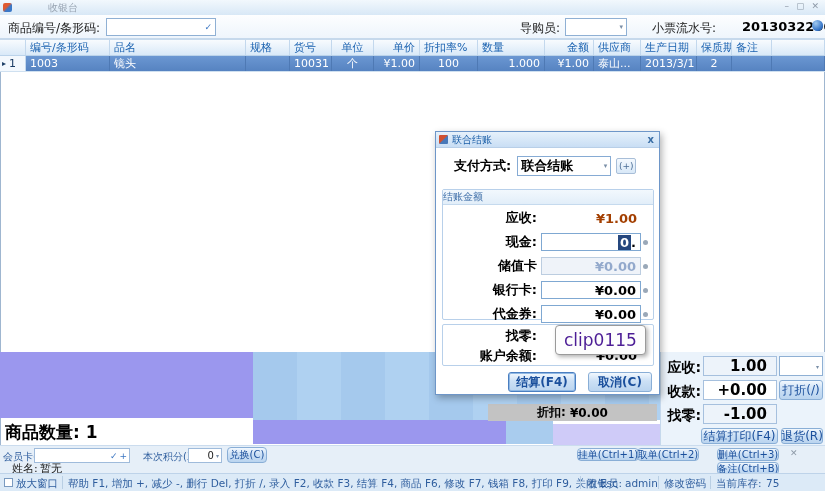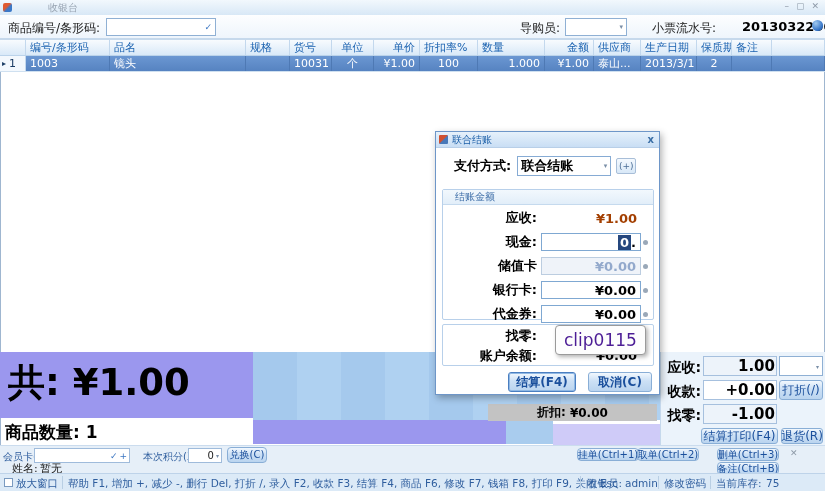--- a/index.html
+++ b/index.html
@@ -55,21 +55,21 @@
     display:flex; align-items:center; justify-content:center; gap:4px;
     font-weight:bold; color:#000; font-size:12px; z-index:2; }
   .total-line { left:8px; top:358px; color:#000; font-weight:bold; font-size:37px; z-index:2; white-space:nowrap; }
   .qty-line { left:5px; top:421px; color:#000; font-weight:bold; font-size:17px; z-index:2; white-space:nowrap; }
 
   
   .pay-panel { left:660px; top:352px; width:165px; height:93px; background:#EBF3FB;
     border-left:1px solid #C5D8EC; }
   .pp-label { position:absolute; font-weight:bold; font-size:14px; color:#000; text-align:right; width:40px; }
   .pp-input { position:absolute; left:42px; width:74px; height:20px; border:1px solid #A6C0DE;
-    background:#EDF3FA; font-weight:bold; font-size:15px; text-align:right; padding:0 1px;
+    background:#EDF3FA; font-weight:bold; font-size:15px; text-align:right; padding:0 9px;
     display:flex; align-items:center; justify-content:flex-end; color:#000; }
   .pp-input.white { background:#fff; }
   .btn { background:linear-gradient(#F2F8FE,#CCE0F5 45%,#BAD4EF); border:1px solid #89AED6;
     border-radius:3px; color:#1A4F9C; display:flex; align-items:center; justify-content:center;
     font-size:12px; cursor:default; white-space:nowrap; }
   .btn.small { font-size:10px; border-radius:4px; }
 
   
   .member-bar { left:0; top:445px; width:825px; height:28px; background:#E6EFF8;
     border-top:1px solid #CBDCEE; }
@@ -99,21 +99,21 @@
   .pay-row { position:absolute; left:0; top:24px; width:100%; display:flex; align-items:center; padding-left:18px; }
   .pay-label { font-weight:bold; font-size:13px; color:#000; }
   .pay-combo { width:94px; height:20px; border:1px solid #86ABD4; background:#fff; margin-left:6px;
     display:flex; align-items:center; padding:0 3px; font-weight:bold; font-size:13px; color:#000; }
   .pay-combo .arr { margin-left:auto; color:#7A8FA8; font-size:7px; }
   .plus-btn { margin-left:5px; width:20px; height:16px; border:1px solid #A8BED8; border-radius:2px;
     background:linear-gradient(#F4F9FE,#D8E8F7); color:#4C6E96; font-size:9px;
     display:flex; align-items:center; justify-content:center; }
   .groupbox { position:absolute; left:6px; width:212px; border:1px solid #B8D0EA; border-radius:2px; background:#fff; }
   .gb-caption { height:15px; background:linear-gradient(#F2F8FD,#E2EEF9); border-bottom:1px solid #C5DAEE;
-    color:#3E6EA8; font-size:10px; display:flex; align-items:center; padding-left:12px; }
+    color:#3E6EA8; font-size:10px; display:flex; align-items:center; padding-left:0; }
   .amt-row { display:flex; align-items:center; height:22px; margin-top:2px; }
   .amt-label { width:94px; text-align:right; font-weight:bold; font-size:13px; color:#000; }
   .amt-field { margin-left:4px; width:100px; height:18px; display:flex; align-items:center;
     justify-content:flex-end; padding-right:4px; font-weight:bold; font-size:13px; }
   .amt-field.boxed { border:1px solid #7FA8D2; background:#fff; color:#000; }
   .amt-field.disabled { border:1px solid #BCCDE0; background:#EFF3F9; color:#93A9CC; }
   .amt-field.red { color:#A33F00; }
   .spin { width:5px; height:5px; margin-left:2px; border-radius:50%; background:#9AA8B8; align-self:center; }
   .sel { background:#25477E; color:#fff; padding:0 2px; }
   .dlg-btn { position:absolute; height:20px; font-weight:bold; }
@@ -192,24 +192,20 @@
     <div class="cell c13"></div>
     <div class="cell cfill"></div>
   </div>
 
   <div class="abs band-purple"></div>
   <div class="abs band-blue"></div>
   <div class="abs band-purple2"></div>
   <div class="abs band-blue2"></div>
   <div class="abs band-lav"></div>
 
-  <div class="abs total-line">
-    <span>共:</span>
-    <span>¥1.00</span>
-  </div>
   <div class="abs qty-line">
     <span>商品数量:</span>
     <span>1</span>
   </div>
   <div class="abs discount-strip">
     <span>折扣:</span>
     <span>¥0.00</span>
   </div>
 
   <div class="abs pay-panel">

